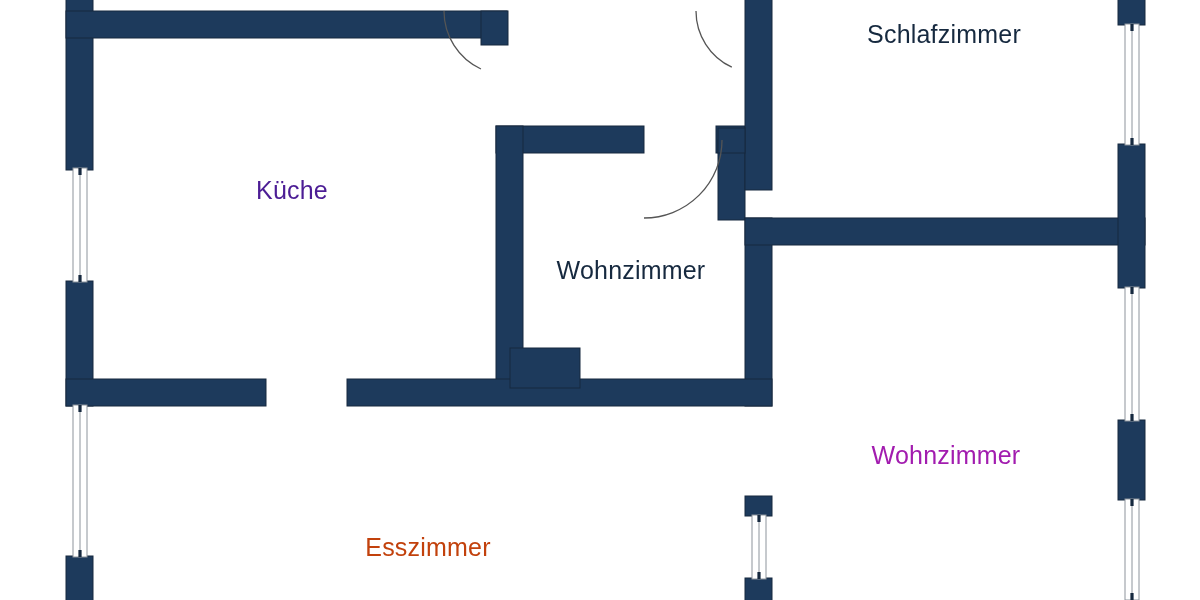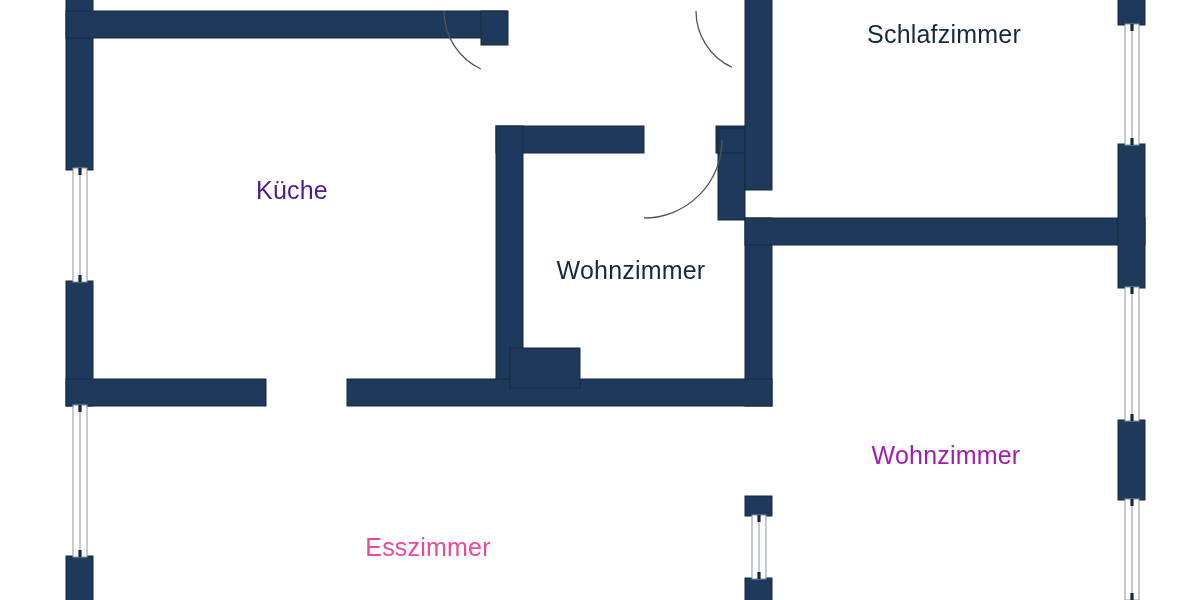--- a/index.html
+++ b/index.html
@@ -112,16 +112,16 @@
           <rect x="757.4" y="572" width="3.2" height="7" fill="#16293f"></rect>
         </g>
       </g>
   </svg>
 
   <div id="labels-layer">
       <div class="room-label" style="left: 292px; top: 190px; color: #4c1d95; text-align: right;">Küche</div>
       <div class="room-label" style="left: 631px; top: 270px; color: rgb(22, 41, 63);">Wohnzimmer</div>
       <div class="room-label" style="left: 944px; top: 34px; color: rgb(22, 41, 63);">Schlafzimmer</div>
       <div class="room-label" style="left: 946px; top: 455px; color: #a21caf;">Wohnzimmer</div>
-      <div class="room-label" style="left: 428px; top: 547px; color: #ec4899;">Esszimmer</div>
+      <div class="room-label" style="left: 428px; top: 547px; color: #c2410c;">Esszimmer</div>
     </div>
 
 </div>
 
 </body></html>

